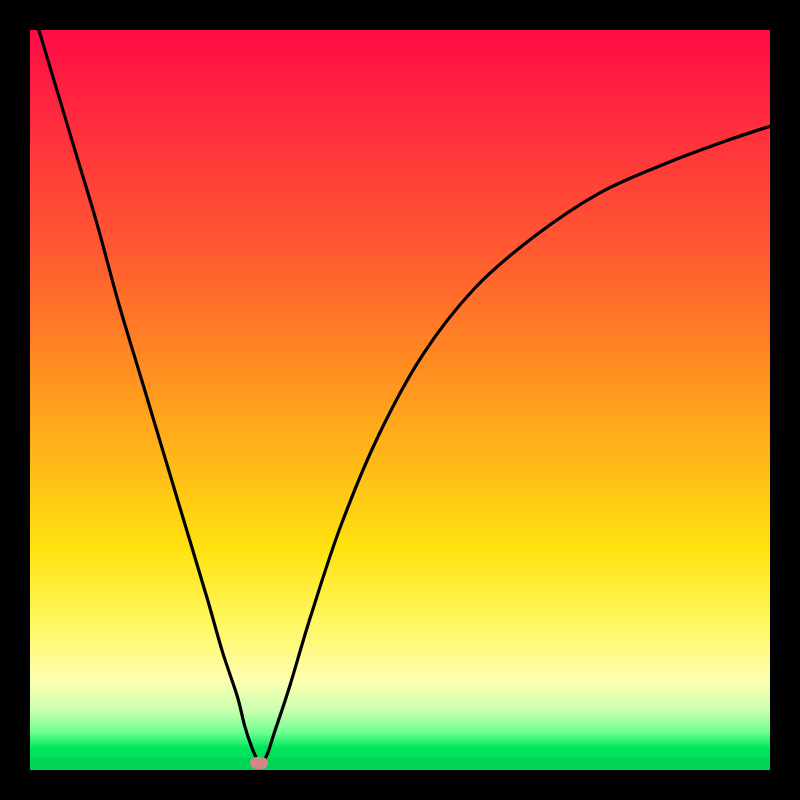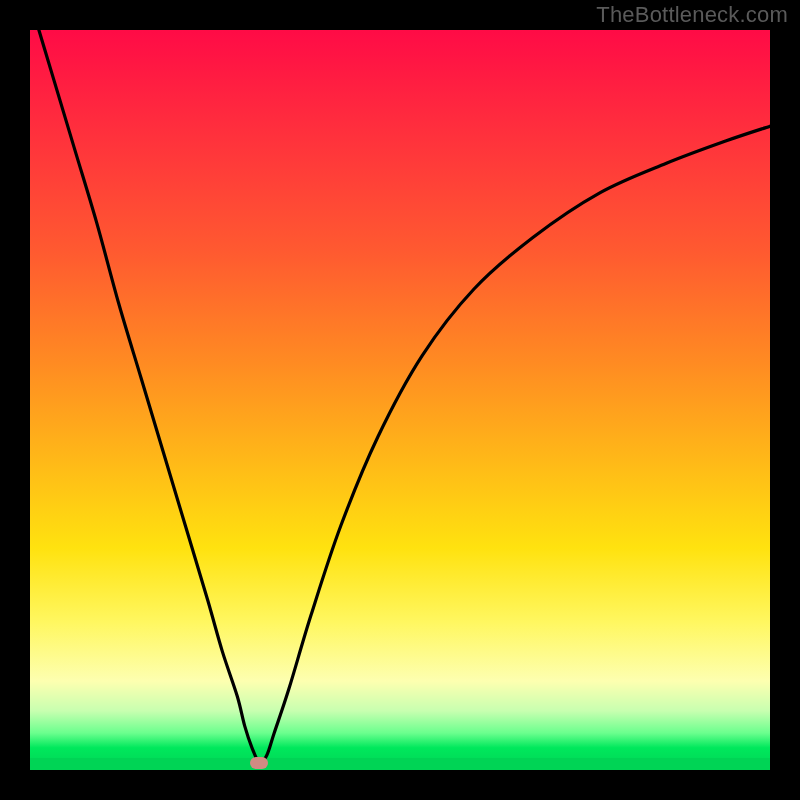--- a/index.html
+++ b/index.html
@@ -76,21 +76,20 @@
     height: 12px;
     border-radius: 6px / 6px;
     background: #cf8b83;
     transform: translate(-50%, -50%);
   }
 </style>
 </head>
 <body>
 
 <div class="frame">
-  <div class="watermark">TheBottleneck.com</div>
 
   <div class="plot-area">
     <div class="gradient"></div>
     <div class="green-strip"></div>
 
     <svg class="curve" viewBox="0 0 740 740" preserveAspectRatio="none">
       <path id="curve-path" d="M 0 -29.600000000000023 C 3.6999999999999997 -17.266666666666673, 14.8 19.733333333333423, 22.2 44.40000000000009 C 29.599999999999998 69.06666666666676, 37 93.73333333333333, 44.4 118.39999999999998 C 51.8 143.06666666666663, 59.199999999999996 166.49999999999997, 66.6 192.39999999999998 C 74 218.29999999999998, 81.39999999999999 247.9, 88.8 273.8 C 96.2 299.7, 103.6 323.13333333333327, 111 347.79999999999995 C 118.4 372.46666666666664, 125.79999999999998 397.1333333333333, 133.2 421.8 C 140.6 446.4666666666667, 148 471.1333333333333, 155.4 495.79999999999995 C 162.8 520.4666666666666, 171.43333333333334 548.8333333333333, 177.6 569.8 C 183.76666666666665 590.7666666666667, 187.46666666666667 605.5666666666667, 192.4 621.6 C 197.33333333333334 637.6333333333333, 203.50000000000003 653.6666666666666, 207.20000000000002 666 C 210.9 678.3333333333334, 212.13333333333333 686.9666666666667, 214.6 695.6 C 217.06666666666666 704.2333333333333, 219.53333333333333 711.6333333333333, 222 717.8 C 224.46666666666667 723.9666666666666, 226.93333333333334 731.3666666666667, 229.4 732.6 C 231.86666666666667 733.8333333333334, 234.33333333333334 730.1333333333334, 236.8 725.2 C 239.26666666666668 720.2666666666667, 240.50000000000003 714.1, 244.20000000000002 703 C 247.9 691.9, 252.83333333333334 678.3333333333334, 259 658.6 C 265.1666666666667 638.8666666666667, 272.56666666666666 611.7333333333333, 281.2 584.6 C 289.8333333333333 557.4666666666667, 299.70000000000005 525.4, 310.8 495.79999999999995 C 321.9 466.19999999999993, 334.2333333333333 435.3666666666667, 347.79999999999995 407 C 361.3666666666666 378.6333333333333, 376.1666666666667 350.26666666666665, 392.20000000000005 325.59999999999997 C 408.2333333333334 300.9333333333333, 425.5 278.73333333333335, 444 259 C 462.5 239.26666666666668, 482.23333333333335 223.23333333333338, 503.20000000000005 207.20000000000005 C 524.1666666666667 191.1666666666667, 547.6000000000001 175.1333333333333, 569.8000000000001 162.79999999999995 C 592 150.4666666666666, 615.4333333333334 141.83333333333337, 636.4 133.20000000000005 C 657.3666666666666 124.56666666666672, 678.3333333333333 117.16666666666667, 695.5999999999999 111 C 712.8666666666666 104.83333333333333, 732.6 98.6666666666667, 740 96.20000000000005" fill="none" stroke="#000" stroke-width="3.2" stroke-linejoin="round" stroke-linecap="round"></path>
     </svg>
 
     <div id="min-marker" class="marker" style="left: 229.4px; top: 732.6px;"></div>

